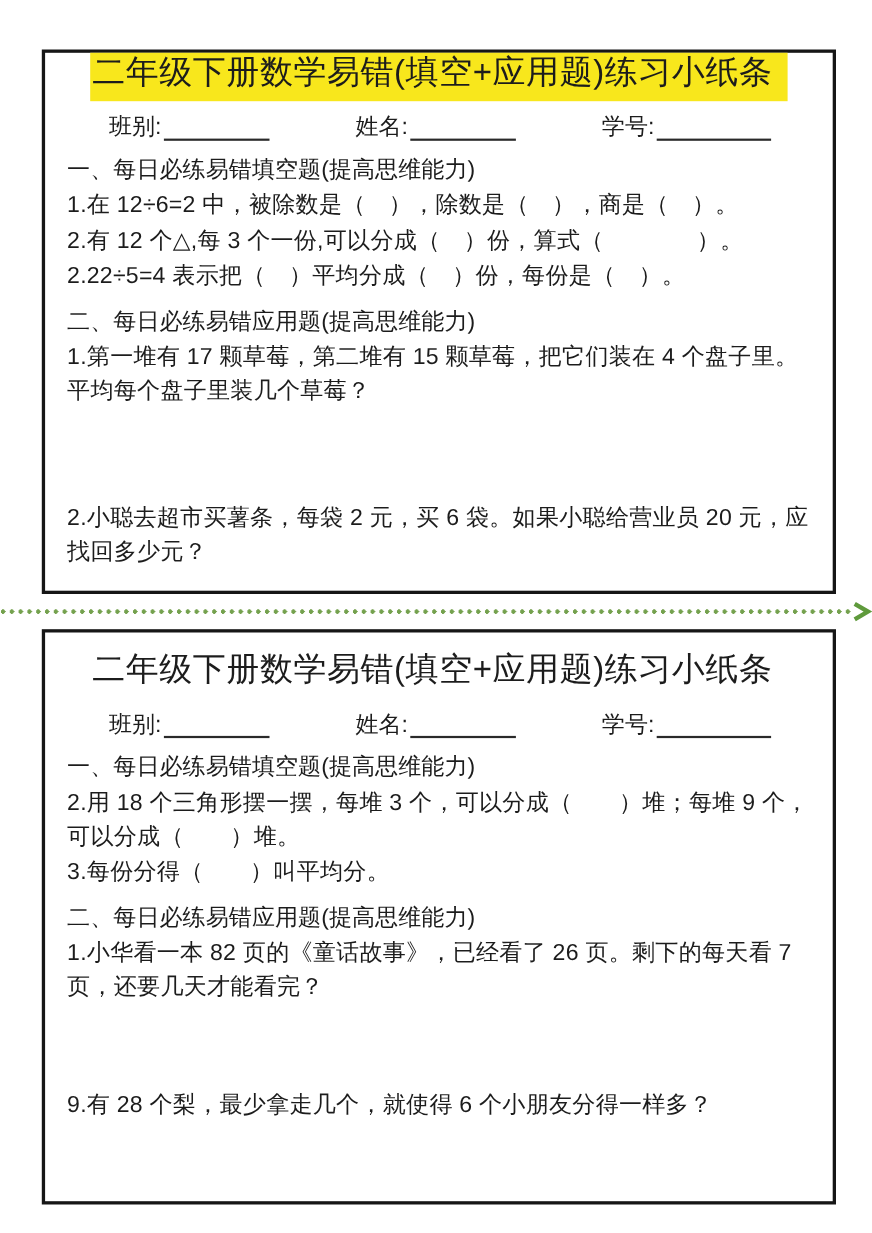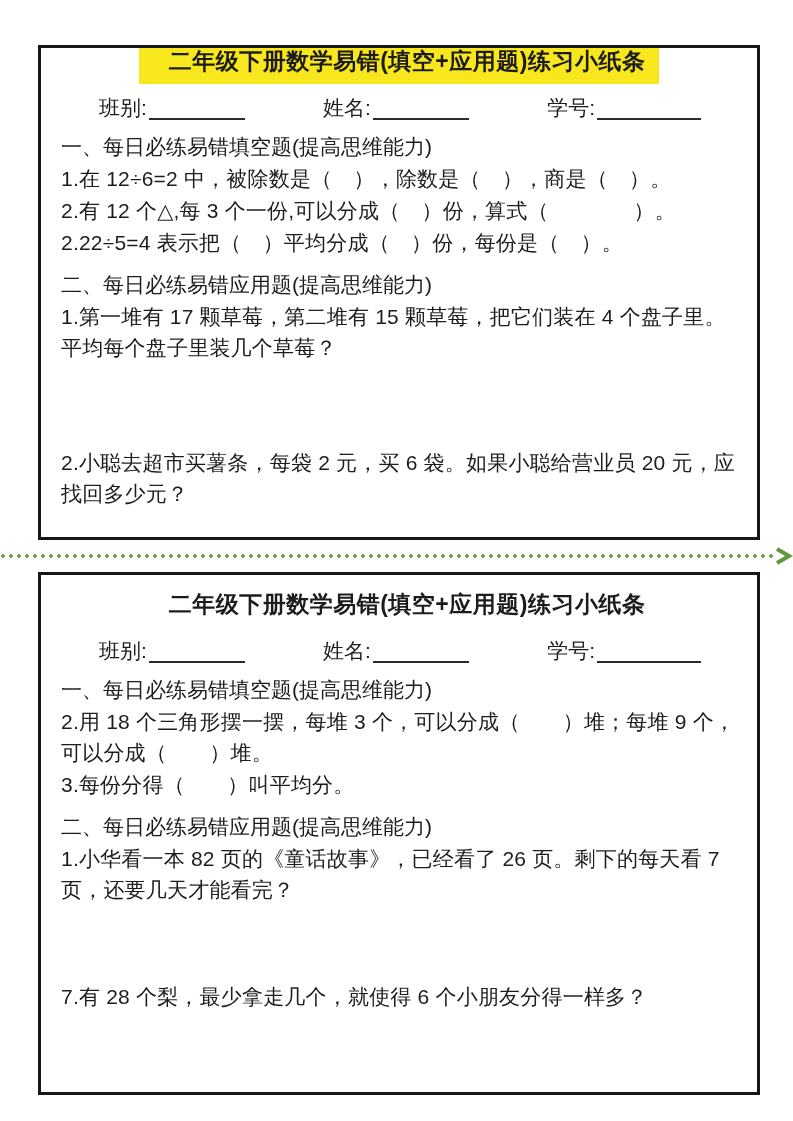--- a/index.html
+++ b/index.html
@@ -19,25 +19,25 @@
     background: #ffffff;
     padding: 0 20px;
     overflow: hidden;
   }
   .sheet1 { top: 45px; height: 495px; }
   .sheet2 { top: 572px; height: 523px; }
 
   .title-row { text-align: center; }
   .sheet-title {
     display: inline-block;
-    font-size: 23px;
-    font-weight: bold;
+    font-size: 30px;
+    font-weight: normal;
     letter-spacing: 0.5px;
     line-height: 1.1;
-    padding: 9px 14px 10px 30px;
+    padding: 9px 14px 10px 2px;
   }
   .sheet1 .title-row { margin-top: -8px; }
   .sheet1 .sheet-title { background: #f8e71c; }
   .sheet2 .title-row { margin-top: 8px; }
 
   .fields-row {
     display: flex;
     justify-content: space-between;
     padding: 0 36px 0 38px;
     margin-top: 12px;
@@ -146,14 +146,14 @@
       <span class="blank wide"></span>
     </span>
   </div>
 
   <div class="section-heading">一、每日必练易错填空题(提高思维能力)</div>
   <div class="question">2.用 18 个三角形摆一摆，每堆 3 个，可以分成（　　）堆；每堆 9 个，可以分成（　　）堆。</div>
   <div class="question">3.每份分得（　　）叫平均分。</div>
 
   <div class="section-heading">二、每日必练易错应用题(提高思维能力)</div>
   <div class="question answer-space-xl">1.小华看一本 82 页的《童话故事》，已经看了 26 页。剩下的每天看 7 页，还要几天才能看完？</div>
-  <div class="question">7.有 28 个梨，最少拿走几个，就使得 6 个小朋友分得一样多？</div>
+  <div class="question">9.有 28 个梨，最少拿走几个，就使得 6 个小朋友分得一样多？</div>
 </div>
 
 </body></html>

